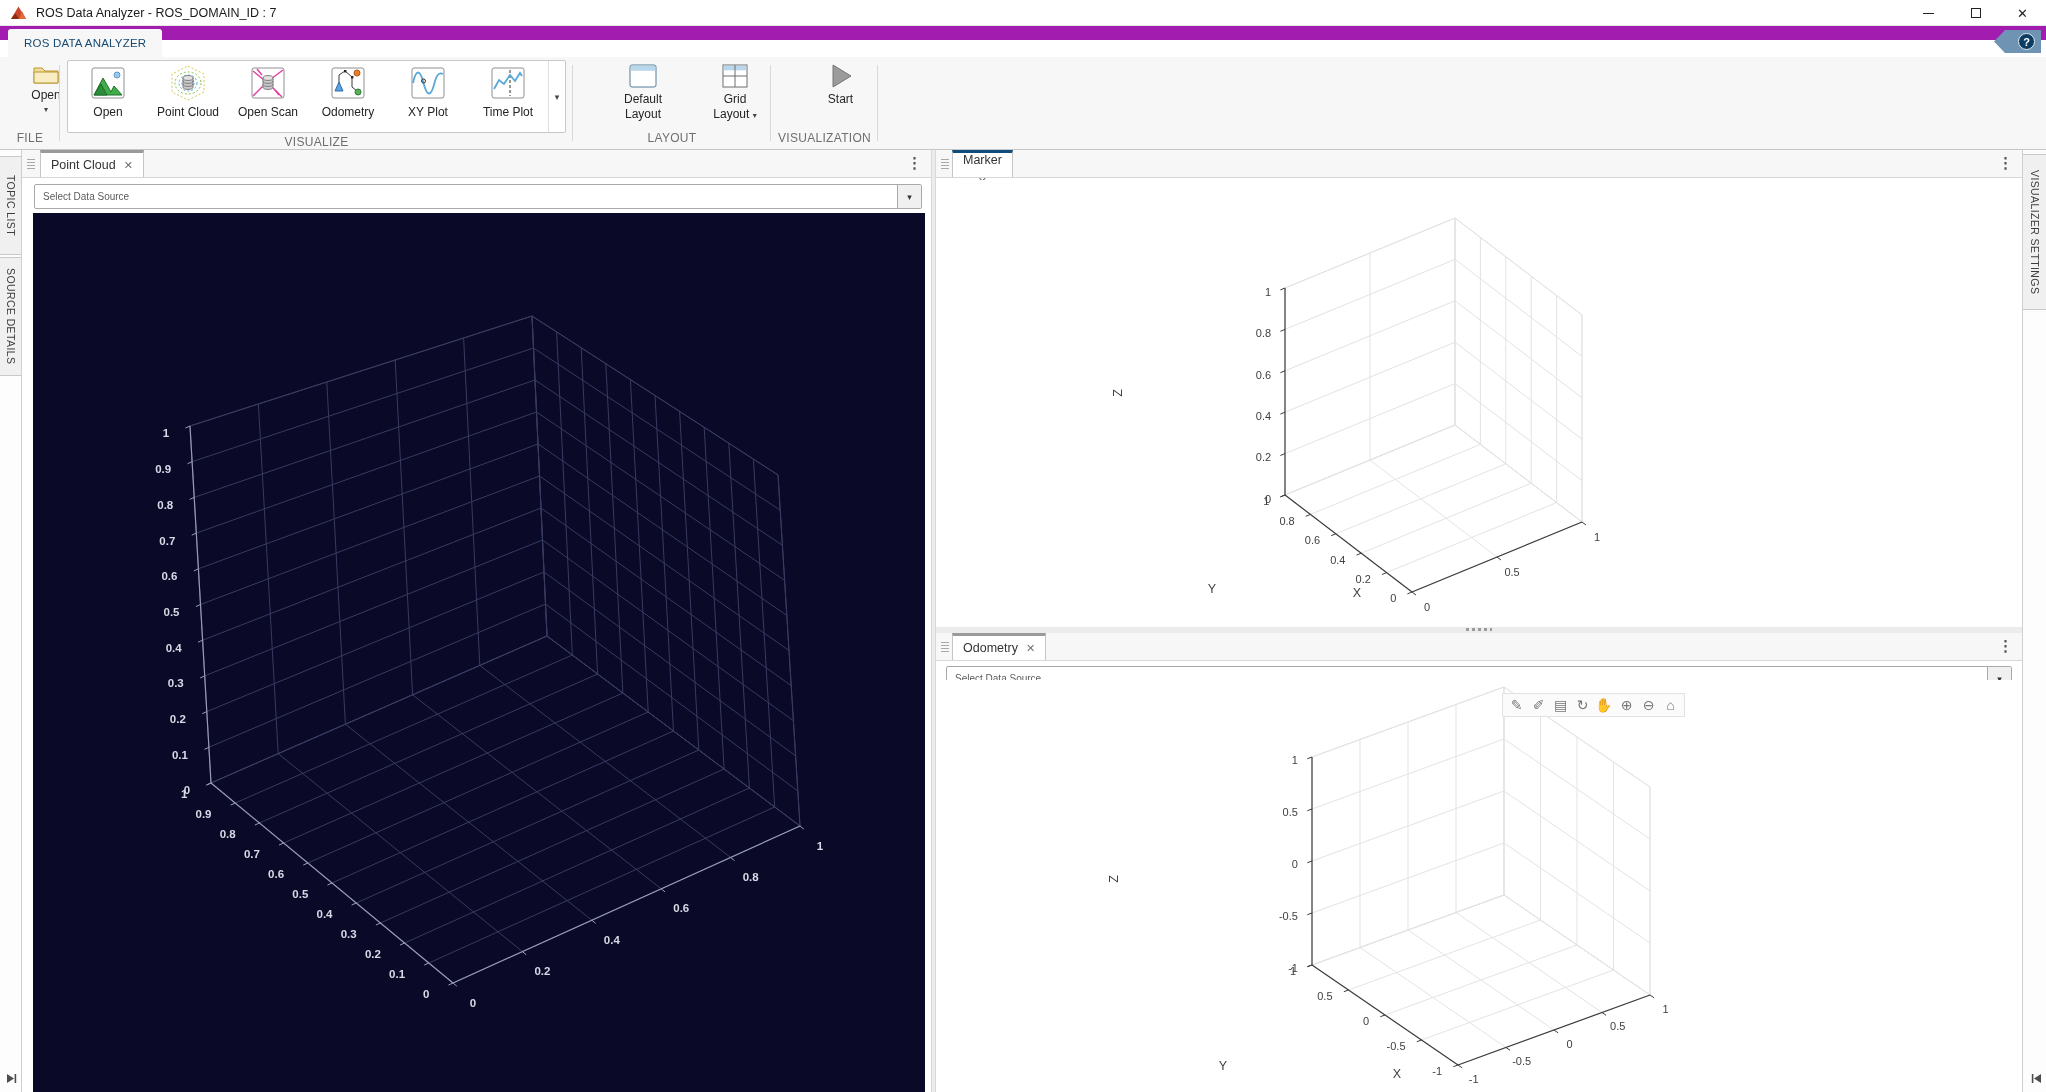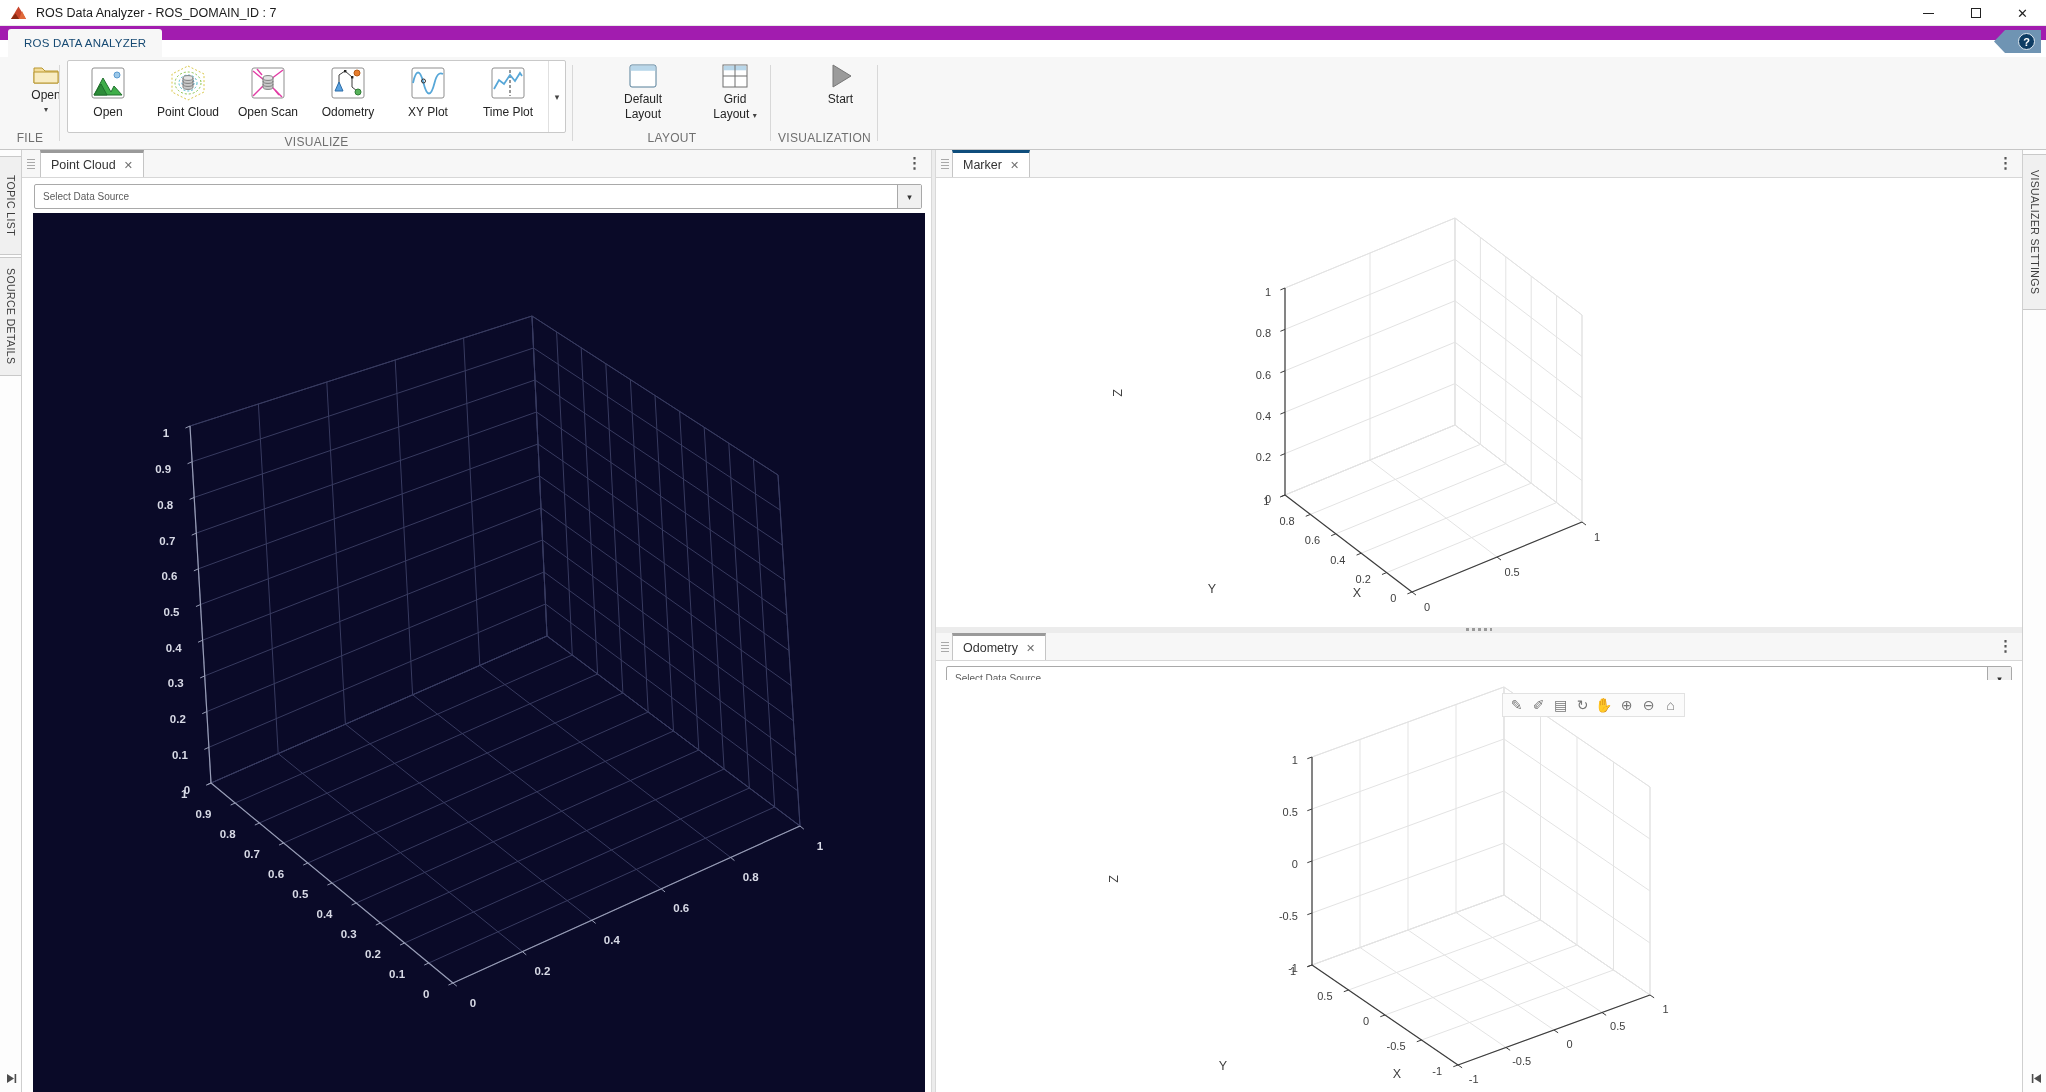--- a/index.html
+++ b/index.html
@@ -53,21 +53,21 @@
   .strip-expand{position:absolute;bottom:6px;left:3px;width:16px;height:16px;display:flex;
                 align-items:center;justify-content:center;}
   
   .panel-bg{position:absolute;background:#ffffff;}
   .panel-tabbar{position:absolute;height:28px;background:#f7f7f7;border-bottom:1px solid #d7d7d7;box-sizing:border-box;}
   .drag-handle{position:absolute;left:5px;top:9px;width:8px;height:10px;
                background:repeating-linear-gradient(#a9a9a9 0 1px,transparent 1px 3px);}
   .ptab{position:absolute;top:0;height:27px;background:#ffffff;border:1px solid #c5c5c5;border-bottom:none;
         display:flex;align-items:center;gap:8px;padding:0 10px;font-size:12.5px;color:#333;box-sizing:border-box;}
   .ptab.accent-gray{border-top:3px solid #9a9a9a;}
-  .ptab.accent-blue{border-top:3px solid #0e4d7c;}
+  .ptab.accent-blue{border-top:3px solid #0e4d7c;flex-direction:column;}
   .tab-close{font-size:11px;color:#707070;}
   .tab-menu{position:absolute;right:9px;top:4px;font-size:15px;color:#555;font-weight:bold;}
   .combo{position:absolute;height:25px;border:1px solid #a9a9a9;background:#fff;display:flex;
          border-radius:2px;box-sizing:border-box;}
   .combo-text{flex:1;font-size:10px;color:#5c5c5c;line-height:23px;padding-left:8px;
               overflow:hidden;white-space:nowrap;}
   .combo-btn{width:23px;border-left:1px solid #a9a9a9;background:#f0f0f0;display:flex;
              align-items:center;justify-content:center;font-size:9px;color:#333;}
   .vdivider{position:absolute;left:931px;top:150px;width:5px;height:942px;background:#ececec;
             border-left:1px solid #d9d9d9;border-right:1px solid #d9d9d9;box-sizing:border-box;}

